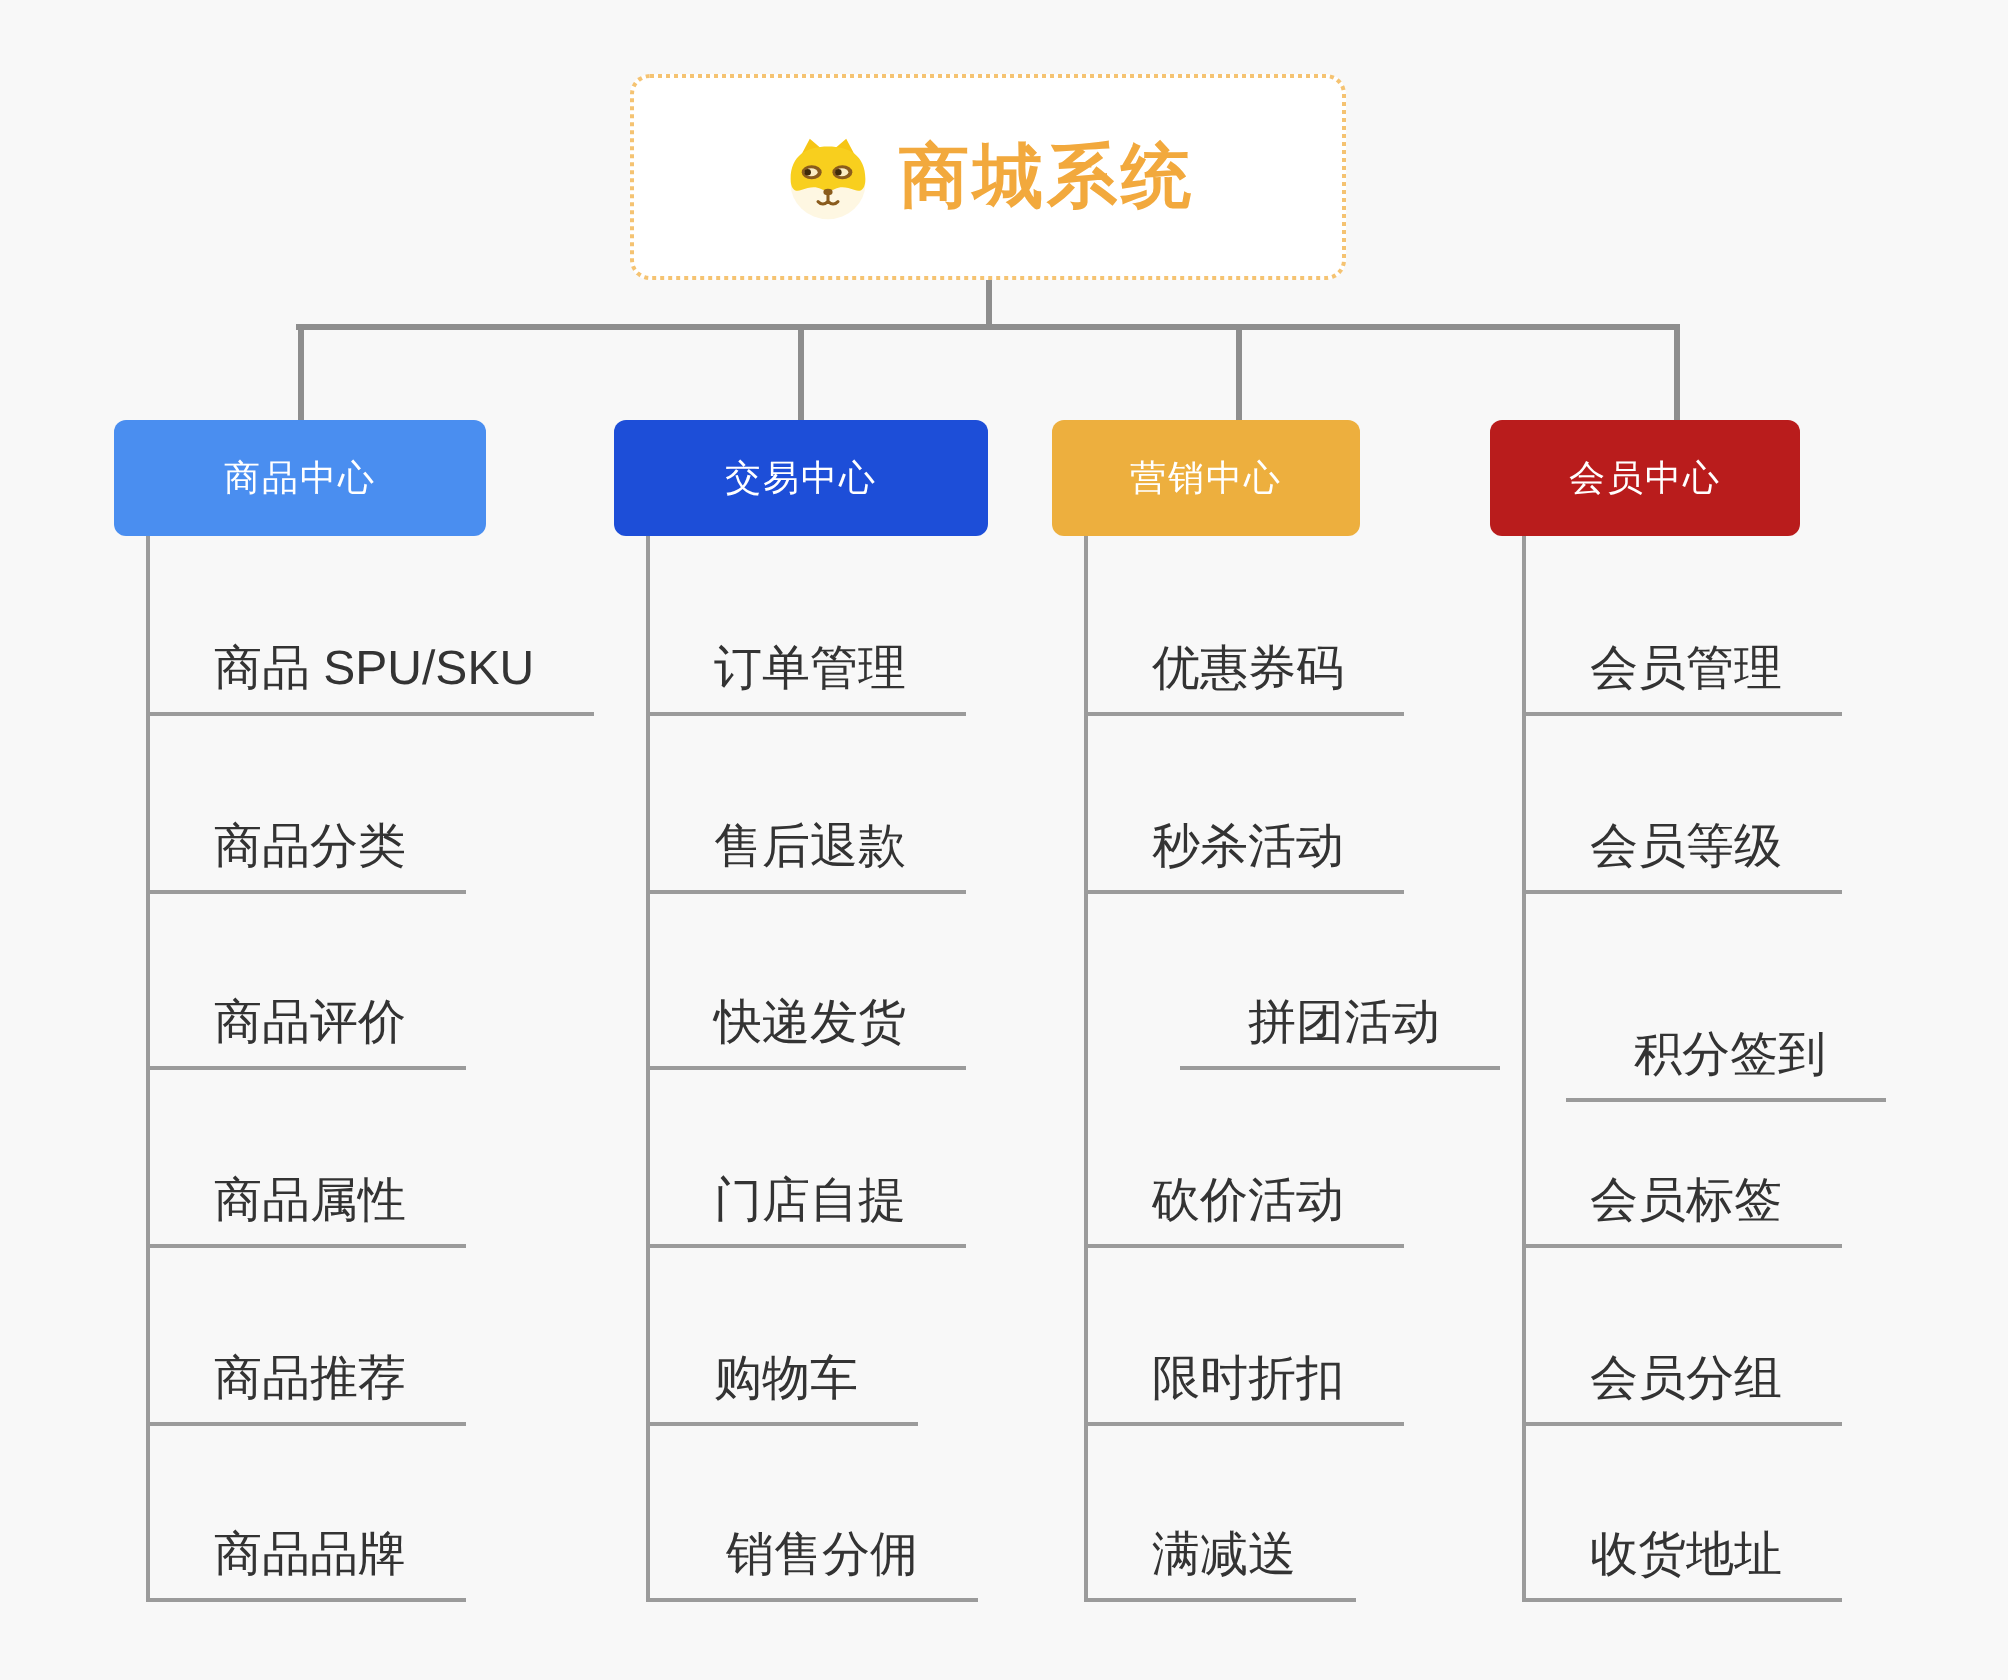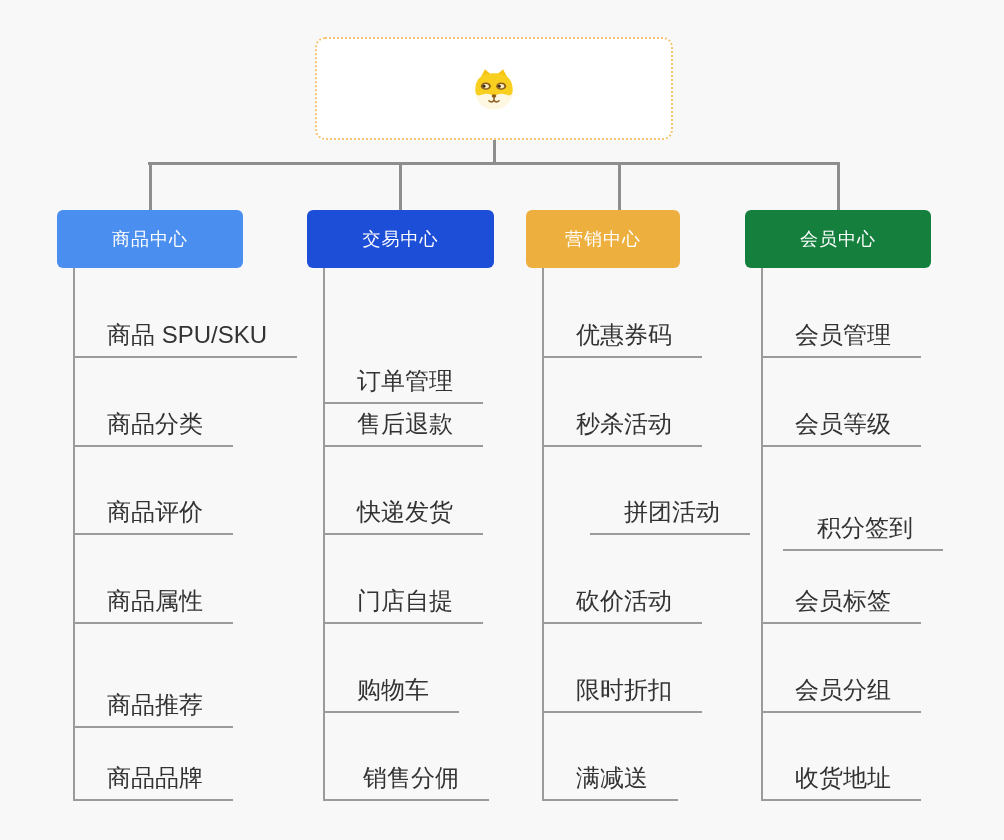--- a/index.html
+++ b/index.html
@@ -55,55 +55,56 @@
       <ellipse cx="15.5" cy="21" rx="5.2" ry="3.7" fill="#8a5c1d"></ellipse>
       <ellipse cx="31.5" cy="21" rx="5.2" ry="3.7" fill="#8a5c1d"></ellipse>
       <ellipse cx="15.2" cy="21" rx="3.4" ry="2.1" fill="#fbedc3"></ellipse>
       <ellipse cx="31.2" cy="21" rx="3.4" ry="2.1" fill="#fbedc3"></ellipse>
       <circle cx="13.4" cy="21" r="1.7" fill="#3f2a08"></circle>
       <circle cx="29.4" cy="21" r="1.7" fill="#3f2a08"></circle>
       <ellipse cx="24" cy="31.3" rx="2.4" ry="1.7" fill="#8a5c1d"></ellipse>
       <path d="M24 32.8 L24 35.8 M18.8 36.3 Q21.4 39 24 36.1 Q26.6 39 29.2 36.3" stroke="#8a5c1d" stroke-width="1.6" fill="none" stroke-linecap="round"></path>
     </svg>
   </span>
+  <span class="root-title" style="color: rgb(242, 169, 61);">商城系统</span>
 </div>
 
 <div class="stem"></div>
 <div class="hbar"></div>
 
 <div id="branches">
     <div class="drop" style="left: 149px;"></div>
     <div class="hdr" style="left: 57px; width: 186px; background: rgb(74, 142, 240);">商品中心</div>
     <div class="trunk" style="left: 73px;"></div>
     <div class="leaf" style="left: 73px; top: 320px;">商品 SPU/SKU</div>
     <div class="leaf" style="left: 73px; top: 409px;">商品分类</div>
     <div class="leaf" style="left: 73px; top: 497px;">商品评价</div>
     <div class="leaf" style="left: 73px; top: 586px;">商品属性</div>
-    <div class="leaf" style="left: 73px; top: 675px; margin-top: 15px;">商品推荐</div>
+    <div class="leaf" style="left: 73px; top: 675px;">商品推荐</div>
     <div class="leaf" style="left: 73px; top: 763px;">商品品牌</div>
     <div class="drop" style="left: 399px;"></div>
     <div class="hdr" style="left: 307px; width: 187px; background: #1d4ed8;">交易中心</div>
     <div class="trunk" style="left: 323px;"></div>
-    <div class="leaf" style="left: 323px; top: 320px; margin-top: 46px;">订单管理</div>
+    <div class="leaf" style="left: 323px; top: 320px;">订单管理</div>
     <div class="leaf" style="left: 323px; top: 409px;">售后退款</div>
     <div class="leaf" style="left: 323px; top: 497px;">快递发货</div>
     <div class="leaf" style="left: 323px; top: 586px;">门店自提</div>
     <div class="leaf" style="left: 323px; top: 675px;">购物车</div>
     <div class="leaf" style="left: 323px; top: 763px; padding-left: 40px;">销售分佣</div>
     <div class="drop" style="left: 618px;"></div>
     <div class="hdr" style="left: 526px; width: 154px; background: rgb(237, 175, 62);">营销中心</div>
     <div class="trunk" style="left: 542px;"></div>
     <div class="leaf" style="left: 542px; top: 320px;">优惠券码</div>
     <div class="leaf" style="left: 542px; top: 409px;">秒杀活动</div>
     <div class="leaf" style="left: 542px; top: 497px; margin-left: 48px;">拼团活动</div>
     <div class="leaf" style="left: 542px; top: 586px;">砍价活动</div>
     <div class="leaf" style="left: 542px; top: 675px;">限时折扣</div>
     <div class="leaf" style="left: 542px; top: 763px;">满减送</div>
     <div class="drop" style="left: 837px;"></div>
-    <div class="hdr" style="left: 745px; width: 186px; background: #15803d;">会员中心</div>
+    <div class="hdr" style="left: 745px; width: 155px; background: #b91c1c;">会员中心</div>
     <div class="trunk" style="left: 761px;"></div>
     <div class="leaf" style="left: 761px; top: 320px;">会员管理</div>
     <div class="leaf" style="left: 761px; top: 409px;">会员等级</div>
     <div class="leaf" style="left: 783px; top: 497px; margin-top: 16px;">积分签到</div>
     <div class="leaf" style="left: 761px; top: 586px;">会员标签</div>
     <div class="leaf" style="left: 761px; top: 675px;">会员分组</div>
     <div class="leaf" style="left: 761px; top: 763px;">收货地址</div>
   </div>
 
 </body></html>

